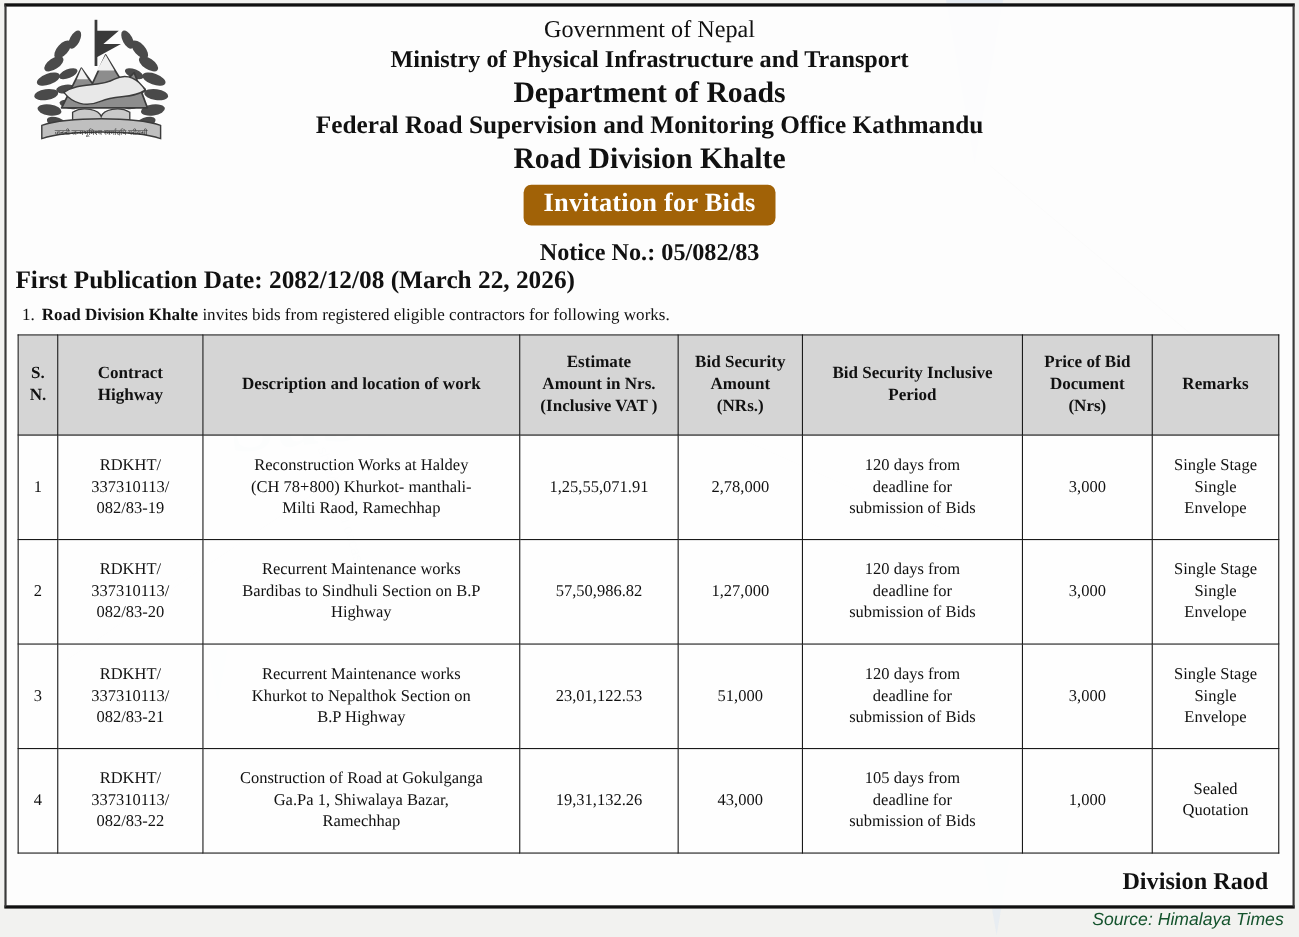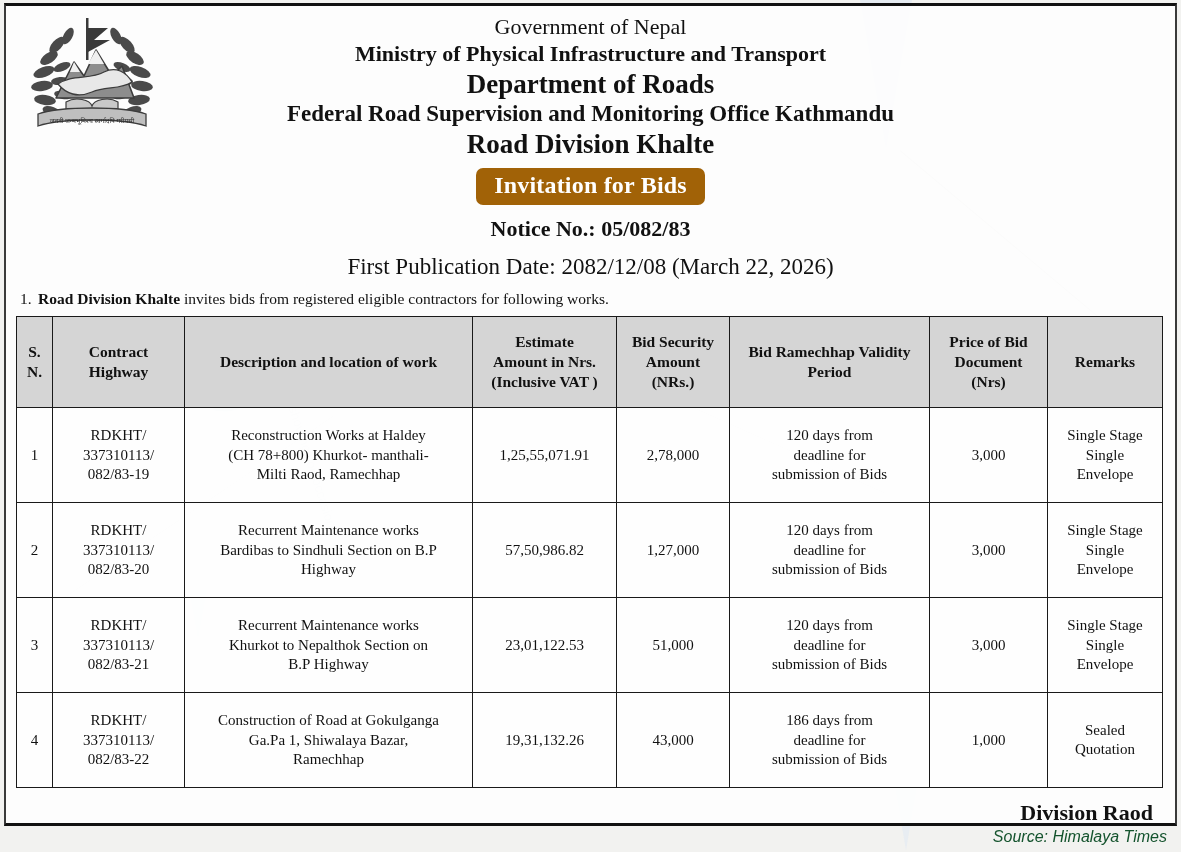--- a/index.html
+++ b/index.html
@@ -123,24 +123,24 @@
     border-radius: 7px;
     letter-spacing: .2px;
   }
   .notice-no {
     text-align: center;
     font-size: 22px;
     font-weight: 700;
     margin-top: 11px;
   }
   .pub-date {
-    text-align: center;
+    text-align: left;
     font-size: 23px;
-    font-weight: 400;
-    margin-top: 12px;
+    font-weight: 700;
+    margin-top: 0;
   }
 
   .intro {
     margin-top: 9px;
     margin-left: 6px;
     font-size: 15.5px;
     line-height: 1.3;
   }
   .intro .num { display: inline-block; width: 18px; }
   .intro b { font-weight: 700; }
@@ -323,21 +323,21 @@
             <div>Estimate</div>
             <div>Amount in Nrs.</div>
             <div>(Inclusive VAT )</div>
           </th>
           <th>
             <div>Bid Security</div>
             <div>Amount</div>
             <div>(NRs.)</div>
           </th>
           <th>
-            <div>Bid Ramechhap Validity</div>
+            <div>Bid Security Inclusive</div>
             <div>Period</div>
           </th>
           <th>
             <div>Price of Bid</div>
             <div>Document</div>
             <div>(Nrs)</div>
           </th>
           <th>
             <div>Remarks</div>
           </th>
@@ -434,21 +434,21 @@
             <div>082/83-22</div>
           </td>
           <td>
             <div>Construction of Road at Gokulganga</div>
             <div>Ga.Pa 1, Shiwalaya Bazar,</div>
             <div>Ramechhap</div>
           </td>
           <td>19,31,132.26</td>
           <td>43,000</td>
           <td>
-            <div>186 days from</div>
+            <div>105 days from</div>
             <div>deadline for</div>
             <div>submission of Bids</div>
           </td>
           <td>1,000</td>
           <td>
             <div>Sealed</div>
             <div>Quotation</div>
           </td>
         </tr>
 

